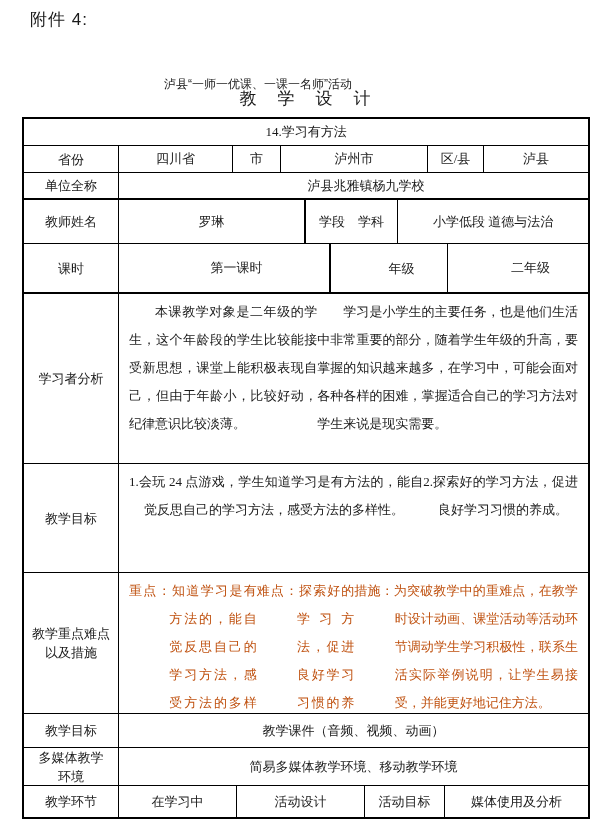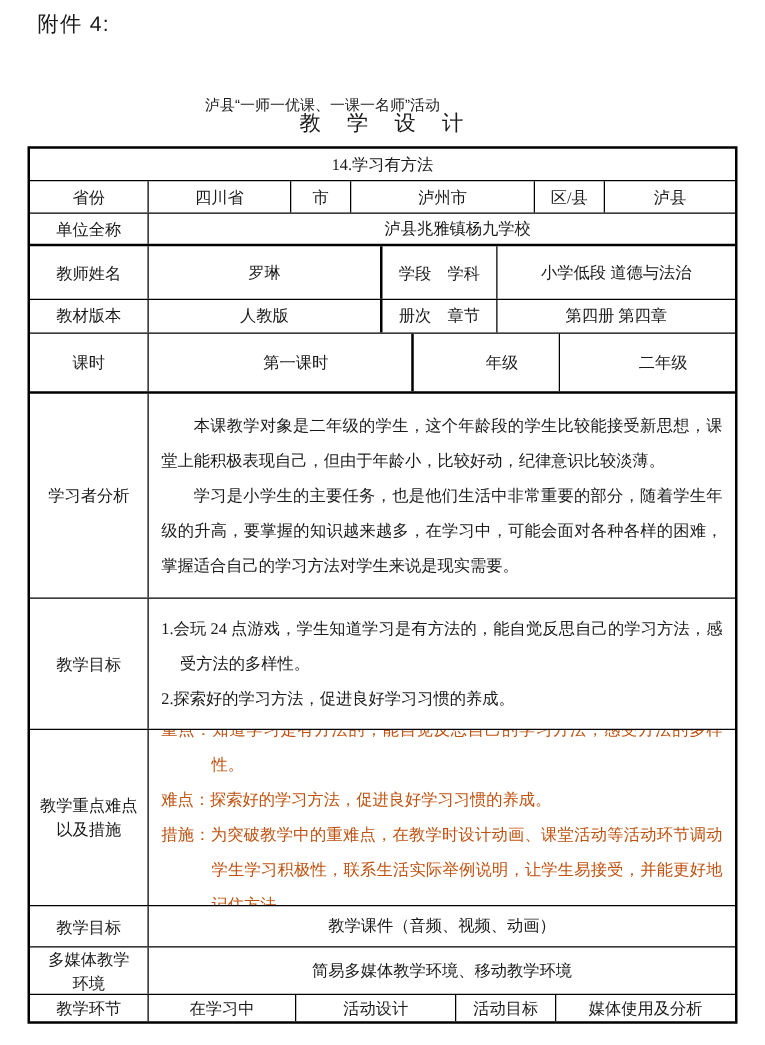--- a/index.html
+++ b/index.html
@@ -36,21 +36,21 @@
   .tr.thick-bottom { border-bottom-width: 2px; gap: 25px; }
   .td {
     border-right: 1px solid #000;
     display: flex; align-items: center; justify-content: center;
     text-align: center; padding: 1px 3px; overflow: hidden;
   }
   .td:last-child { border-right: none; }
   .td.thick-right { border-right-width: 2px; }
   .td.label { white-space: pre-line; line-height: 19px; }
   .td.content-left {
-    flex-direction: column; align-items: stretch; justify-content: center;
+    align-items: stretch; justify-content: center;
     text-align: justify; padding: 4px 10px;
   }
   .para { line-height: 28px; text-indent: 2em; }
   .list-item { line-height: 28px; padding-left: 1.15em; text-indent: -1.15em; }
   .kp-item { line-height: 28px; color: #BF500E; padding-left: 3.1em; text-indent: -3.1em; }
   .kp-cell { padding-left: 6px; padding-right: 6px; }
 
   
   .r-course   { height: 27px; }
   .r-region   { height: 27px; }
@@ -105,26 +105,20 @@
     <div class="td flex1">泸县兆雅镇杨九学校</div>
   </div>
 
   <div class="tr r-teacher">
     <div class="td label w-label">教师姓名</div>
     <div class="td w187 thick-right">罗琳</div>
     <div class="td label w92">学段　学科</div>
     <div class="td flex1">小学低段 道德与法治</div>
   </div>
 
-  <div class="tr r-textbook">
-    <div class="td label w-label">教材版本</div>
-    <div class="td w187 thick-right">人教版</div>
-    <div class="td label w92">册次　章节</div>
-    <div class="td flex1">第四册 第四章</div>
-  </div>
 
   <div class="tr r-period thick-bottom">
     <div class="td label w-label">课时</div>
     <div class="td w187 thick-right">第一课时</div>
     <div class="td label w92">年级</div>
     <div class="td flex1">二年级</div>
   </div>
 
   <div class="tr r-learner">
     <div class="td label w-label">学习者分析</div>

